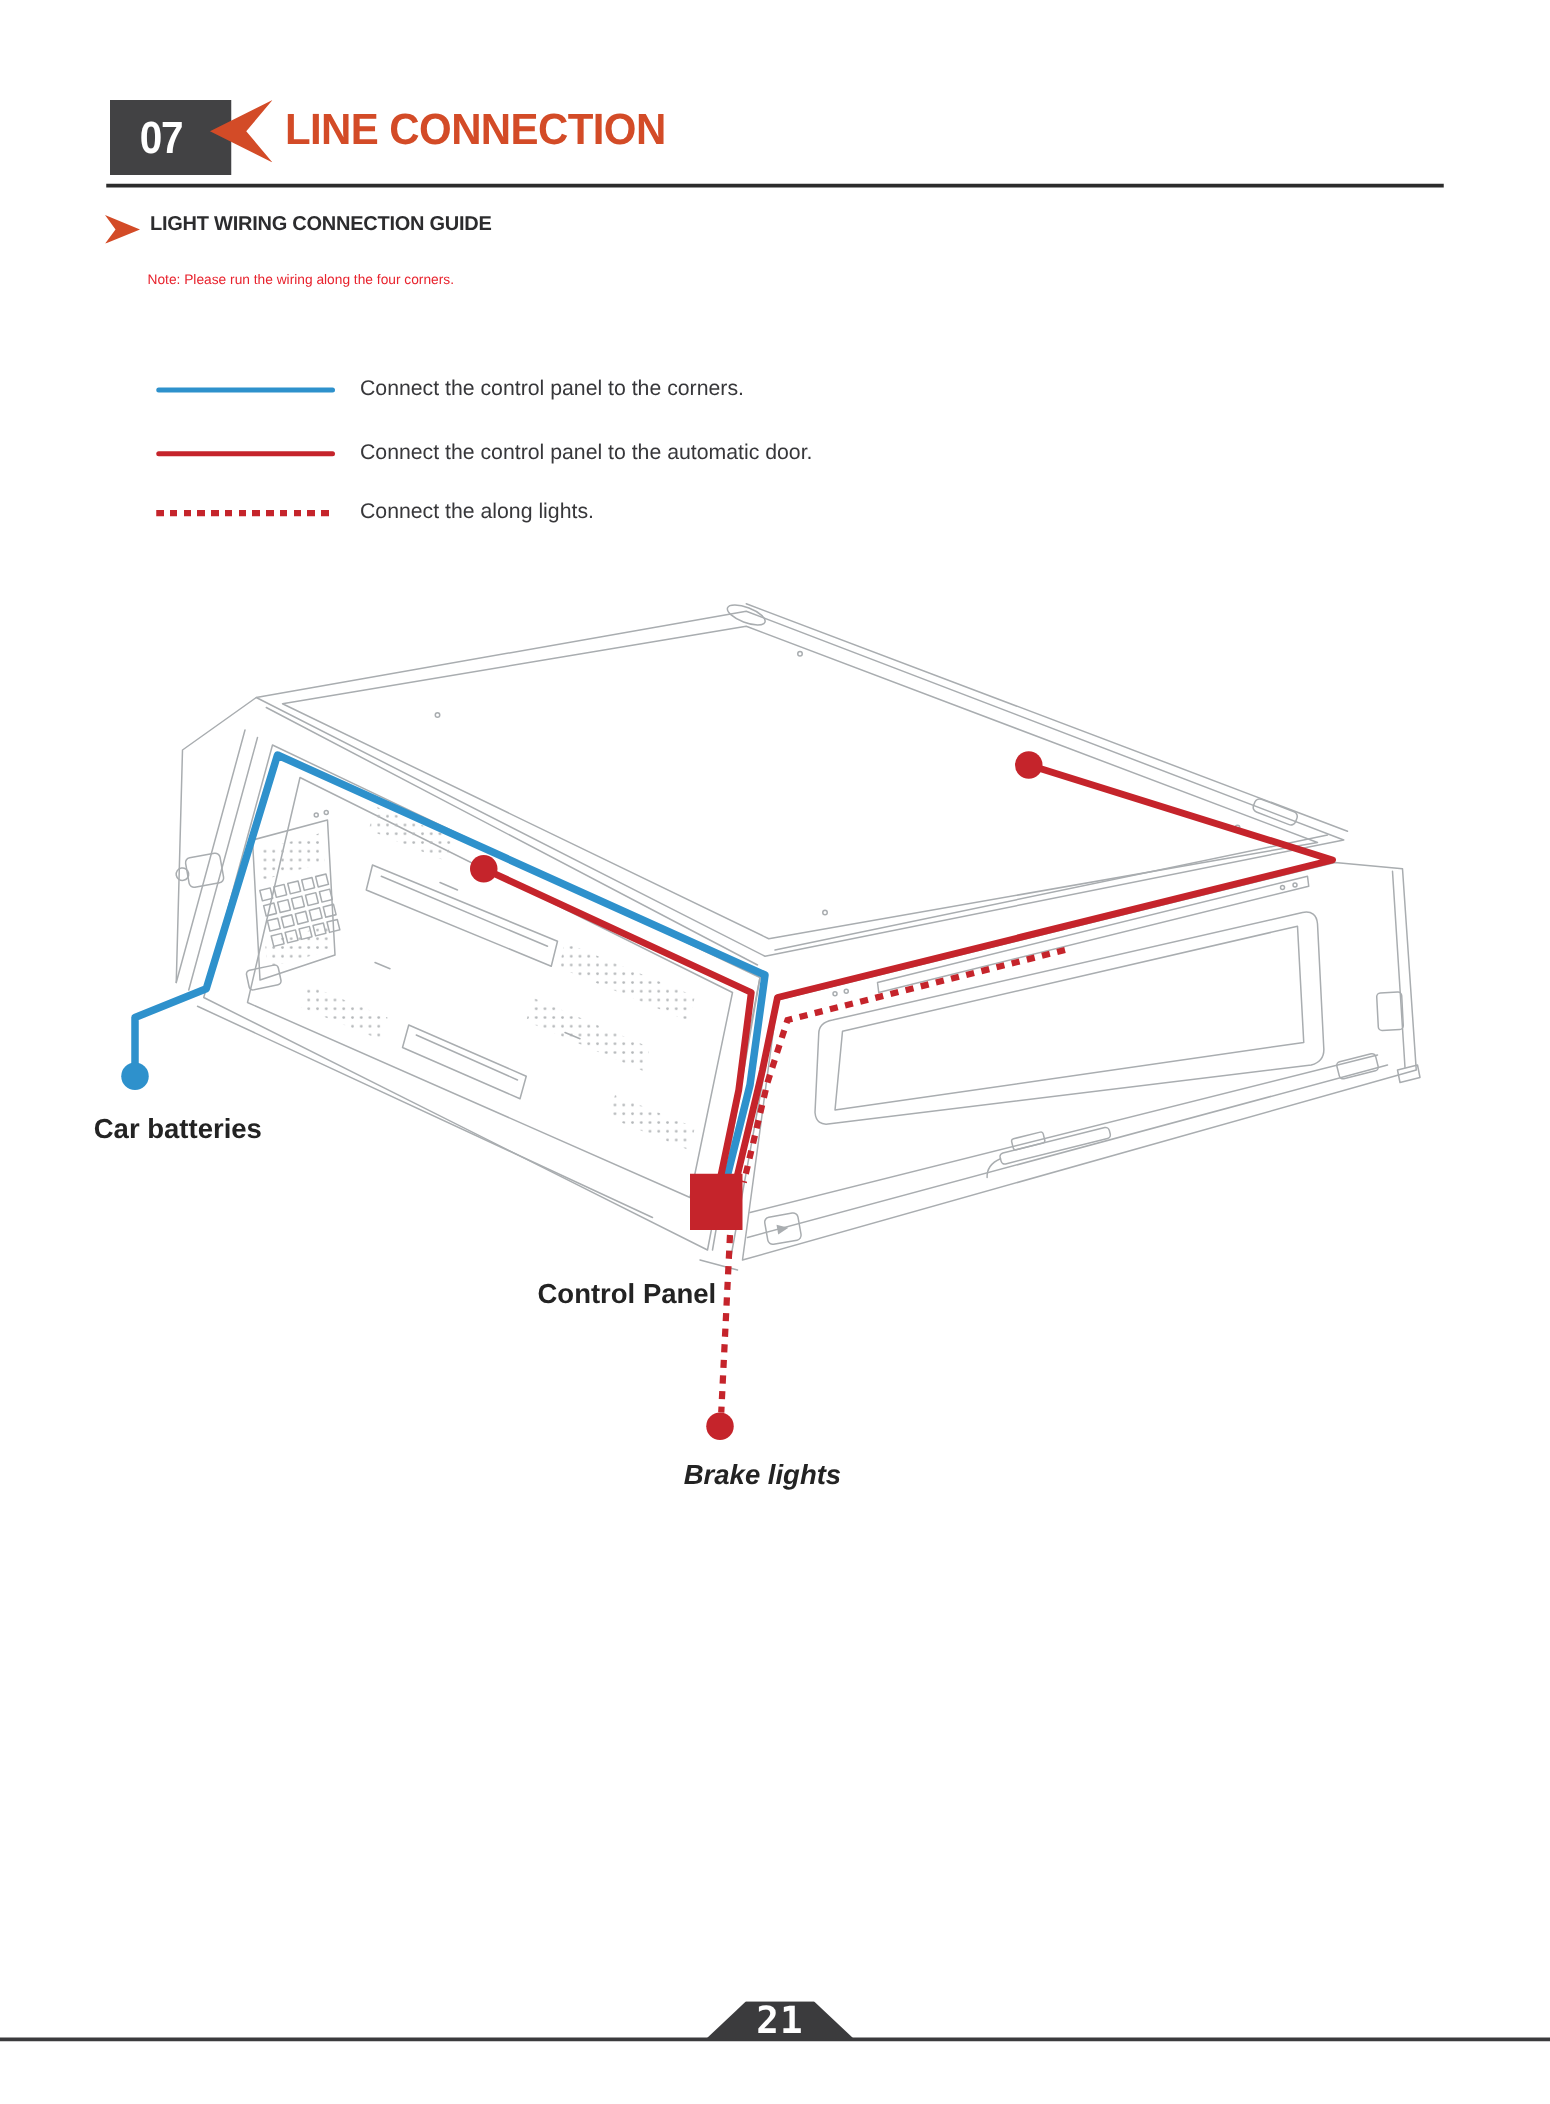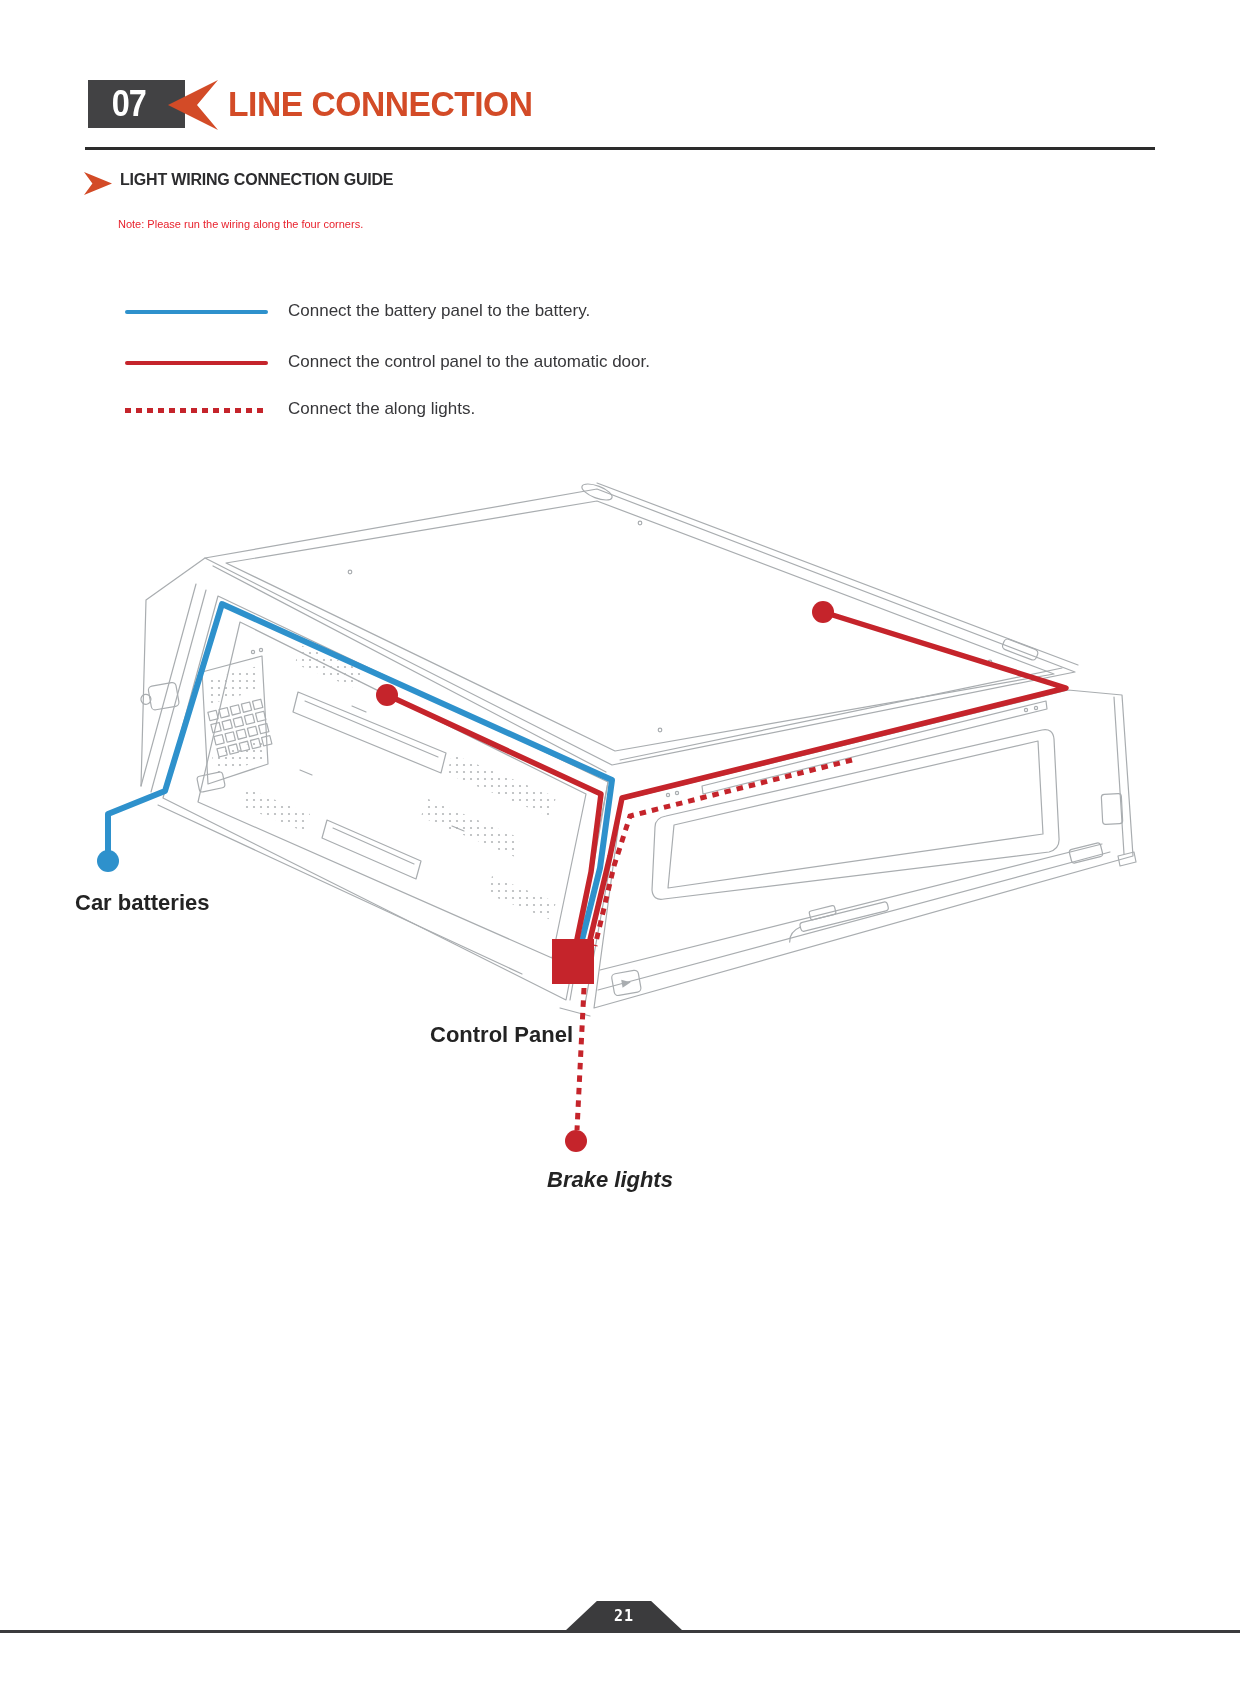--- a/index.html
+++ b/index.html
@@ -4,21 +4,21 @@
 <style>
   html,body{margin:0;padding:0;}
   body{
     width:1240px;height:1683px;position:relative;background:#ffffff;
     font-family:"Liberation Sans",sans-serif;color:#2c2c2e;overflow:hidden;
   }
   .abs{position:absolute;}
 
   
   .num-box{
-    left:88px;top:80px;width:97px;height:48px;background:#424244;
+    left:88px;top:80px;width:97px;height:60px;background:#424244;
     display:flex;align-items:center;justify-content:center;
   }
   .num-box span{
     color:#ffffff;font-weight:bold;font-size:36px;letter-spacing:-1px;
     transform:scaleX(.9) translateX(-8px);
   }
   .hdr-chevron{
     left:168px;top:80px;width:50px;height:50px;background:#d34b27;
     clip-path:polygon(100% 0,0 50%,100% 100%,58% 50%);
   }
@@ -60,39 +60,39 @@
 
   
   .footer-rule{left:0;top:1630px;width:1240px;height:3px;background:#3b3b3d;}
   .page-badge{
     left:565px;top:1601px;width:118px;height:30px;background:#3b3b3d;
     clip-path:polygon(27% 0,73% 0,100% 100%,0 100%);
     display:flex;align-items:center;justify-content:center;
   }
   .page-badge span{
     color:#ffffff;font-family:"DejaVu Sans Mono",monospace;font-weight:bold;
-    font-size:15px;letter-spacing:1px;
+    font-size:30px;letter-spacing:1px;
   }
 </style>
 </head>
 <body>
 
 <div class="abs num-box">
   <span>07</span>
 </div>
 <div class="abs hdr-chevron"></div>
 <div class="abs page-title">LINE CONNECTION</div>
 <div class="abs hdr-rule"></div>
 
 <div class="abs sec-arrow"></div>
 <div class="abs sec-heading">LIGHT WIRING CONNECTION GUIDE</div>
 <div class="abs note">Note: Please run the wiring along the four corners.</div>
 
 <div class="abs legend-line line-blue"></div>
-<div class="abs legend-label lab-1">Connect the battery panel to the battery.</div>
+<div class="abs legend-label lab-1">Connect the control panel to the corners.</div>
 
 <div class="abs legend-line line-red"></div>
 <div class="abs legend-label lab-2">Connect the control panel to the automatic door.</div>
 
 <div class="abs legend-line line-dotted"></div>
 <div class="abs legend-label lab-3">Connect the along lights.</div>
 
 <svg class="abs diagram-svg" width="1100" height="745" viewBox="60 470 1100 745">
   <defs>
     <pattern id="hdots" width="7" height="7" patternUnits="userSpaceOnUse">

